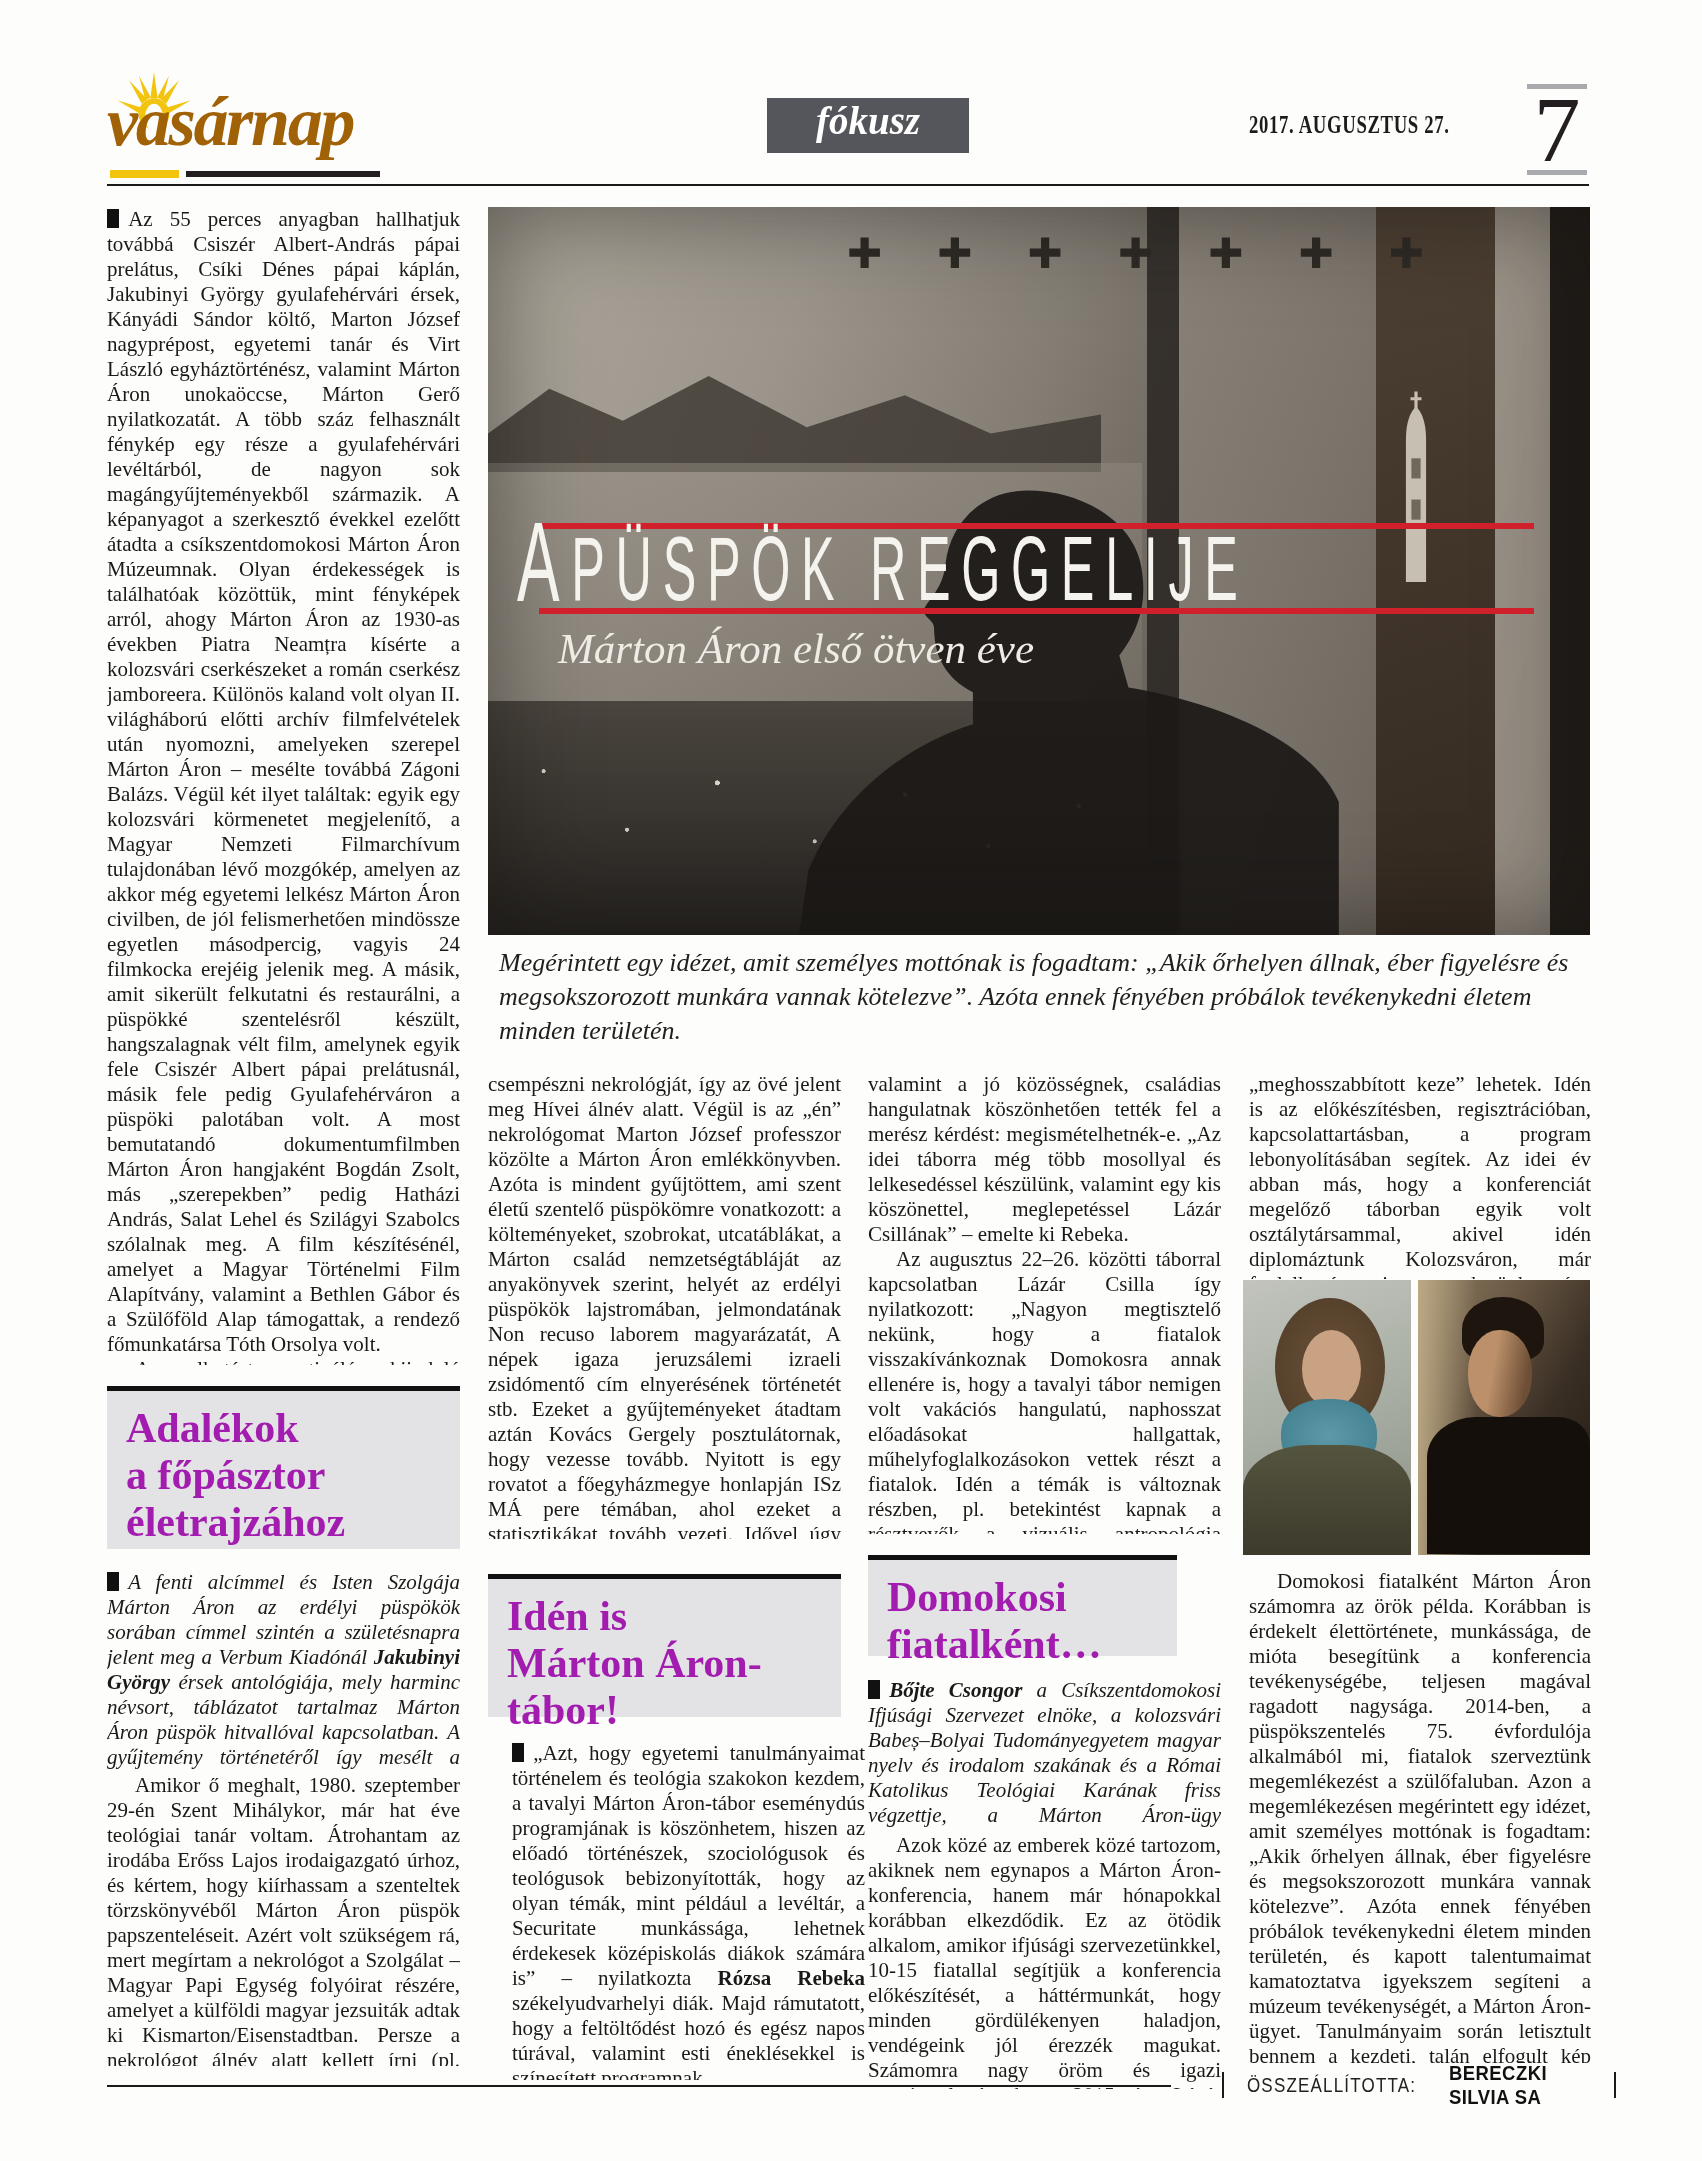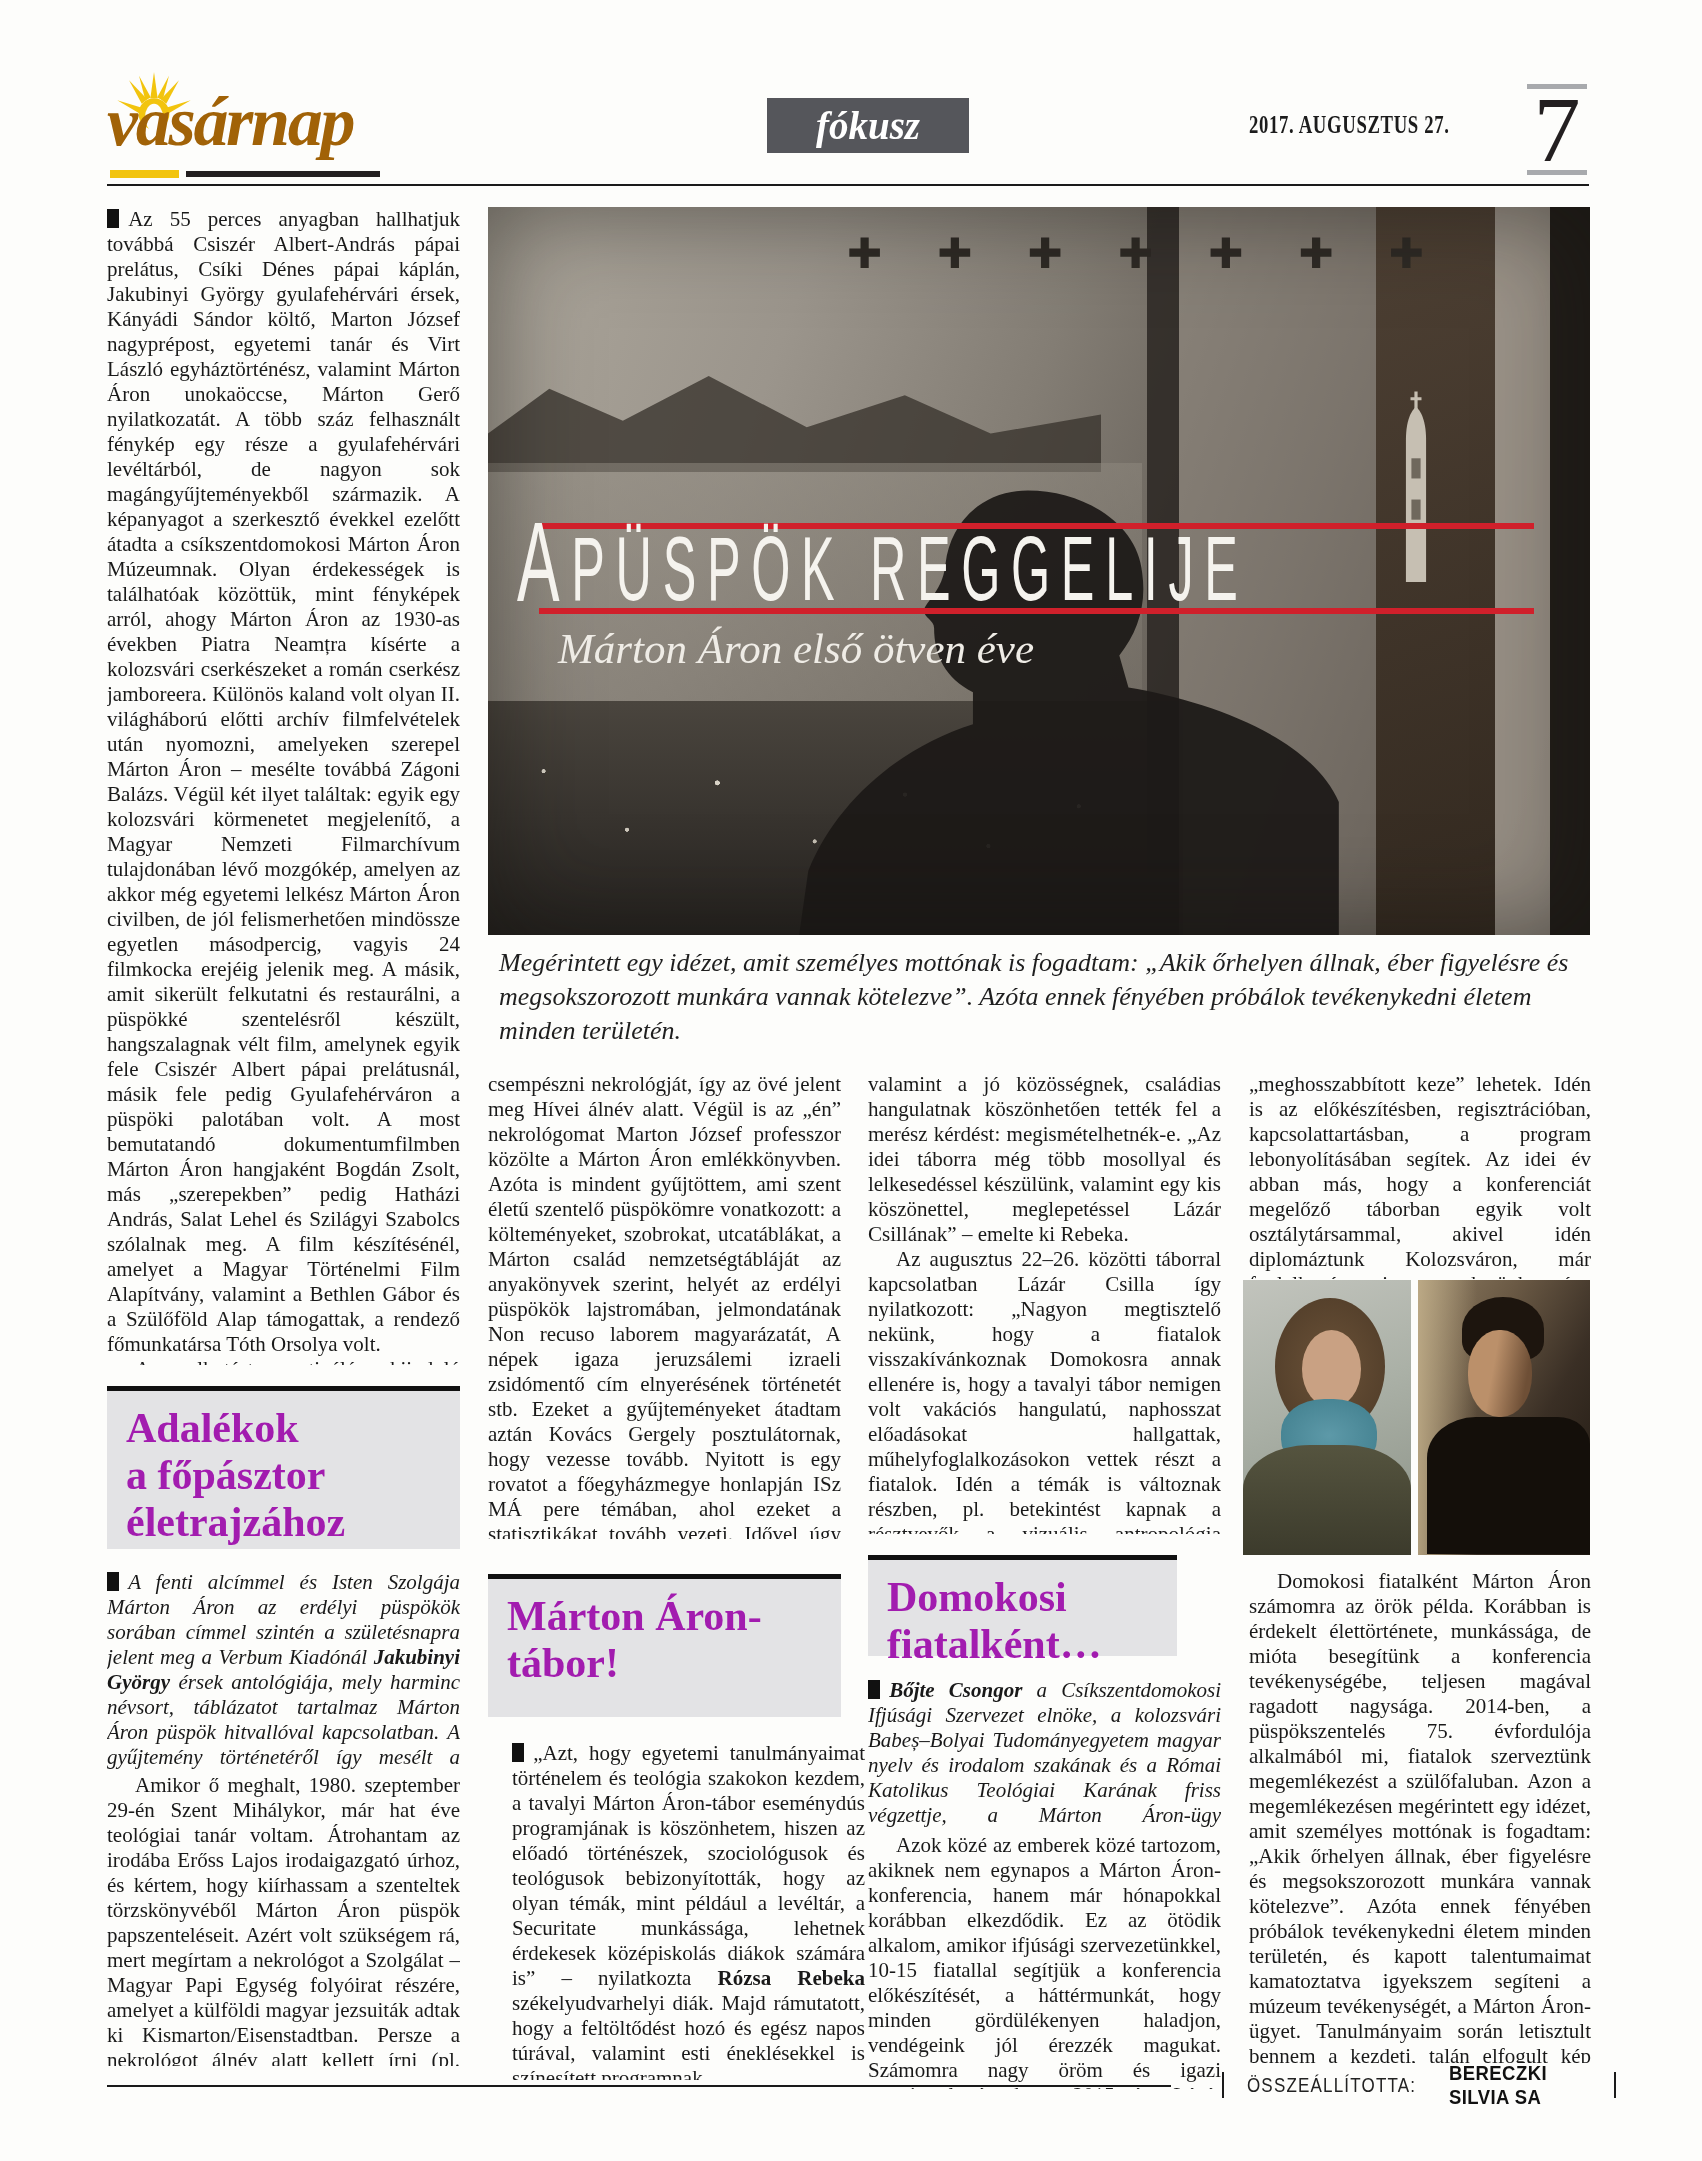--- a/index.html
+++ b/index.html
@@ -9,21 +9,21 @@
 
   
   .logo-wrap { position:absolute; left:107px; top:64px; width:412px; height:124px; }
   .sun { position:absolute; left:8.2px; top:8.2px; width:78px; height:59px; z-index:1; }
   .logo-text { position:absolute; left:0; top:18.3px; z-index:2; font-style:italic; font-weight:bold;
                font-size:70px; letter-spacing:-2.3px; color:#a16207; }
   .logo-dash { position:absolute; left:2.7px; top:106px; width:69px; height:7.8px; background:#f2c40e; }
   .logo-rule { position:absolute; left:79px; top:107px; width:194px; height:6px; background:#231f20; }
 
   .fokusz { position:absolute; left:767px; top:98px; width:202px; height:55px; background:#55565b;
-            display:flex; align-items:center; justify-content:center; }
+            display:flex; align-items:flex-start; justify-content:center; }
   .fokusz span { color:#fff; font-style:italic; font-weight:bold; font-size:39px; }
 
   .date-wrap { position:absolute; left:1171px; top:110px; width:238px; text-align:right; }
   .date-wrap span { display:inline-block; transform:scaleX(.72); transform-origin:right center;
                     font-size:26px; font-weight:bold; letter-spacing:0.9px; white-space:nowrap; }
 
   .pagenum { position:absolute; left:1527px; top:84px; width:60px; text-align:center; }
   .pagenum .bar { height:5px; background:#a8aaad; }
   .pagenum .num { font-size:94px; line-height:81px; font-weight:400; color:#231f20; }
   .header-rule { position:absolute; left:107px; top:184px; width:1482px; height:1.8px; background:#1a1a1a; }
@@ -218,20 +218,21 @@
     <p><span class="bullet"></span><span>A fenti alcímmel és Isten Szolgája Márton Áron az erdélyi püspökök sorában címmel szintén a születésnapra jelent meg a Verbum Kiadónál </span><span class="bold">Jakubinyi György</span><span> érsek antológiája, mely harminc névsort, táblázatot tartalmaz Márton Áron püspök hitvallóval kapcsolatban. A gyűjtemény történetéről így mesélt a szerző:</span></p>
   </div>
   <div class="txt c1" style="top:1773px;height:293px;">
     <p style="text-indent:28px;">Amikor ő meghalt, 1980. szeptember 29-én Szent Mihálykor, már hat éve teológiai tanár voltam. Átrohantam az irodába Erőss Lajos irodaigazgató úrhoz, és kértem, hogy kiírhassam a szenteltek törzskönyvéből Márton Áron püspök papszenteléseit. Azért volt szükségem rá, mert megírtam a nekrológot a Szolgálat – Magyar Papi Egység folyóirat részére, amelyet a külföldi magyar jezsuiták adtak ki Kismarton/Eisenstadtban. Persze a nekrológot álnév alatt kellett írni (pl. Confrater), és kicsempészni Kismartonba. Incze Dénes megelőzött, mert ő hamarabb ki tudta</p>
   </div>
 
   <div class="txt c2" style="top:1072px;height:467px;">
     <p>csempészni nekrológját, így az övé jelent meg Hívei álnév alatt. Végül is az „én” nekrológomat Marton József professzor közölte a Márton Áron emlékkönyvben. Azóta is mindent gyűjtöttem, ami szent életű szentelő püspökömre vonatkozott: a költeményeket, szobrokat, utcatáblákat, a Márton család nemzetségtábláját az anyakönyvek szerint, helyét az erdélyi püspökök lajstromában, jelmondatának Non recuso laborem magyarázatát, A népek igaza jeruzsálemi izraeli zsidómentő cím elnyerésének történetét stb. Ezeket a gyűjteményeket átadtam aztán Kovács Gergely posztulátornak, hogy vezesse tovább. Nyitott is egy rovatot a főegyházmegye honlapján ISz MÁ pere témában, ahol ezeket a statisztikákat tovább vezeti. Idővel úgy gondoltam, hogy ezeket a táblázatokat – amelyek segítséget nyújtanak a Márton Áron-kutatásban – tárjam a nagyközönség elé, hogy mindenki használhassa…</p>
   </div>
   <div class="graybox c2" style="top:1574px;width:353px;height:143px;">
+    <h2>Idén is</h2>
     <h2>Márton Áron-</h2>
     <h2>tábor!</h2>
   </div>
   <div class="txt c2" style="top:1741px;height:339px;margin-left:24px;">
     <p><span class="bullet"></span><span>„Azt, hogy egyetemi tanulmányaimat történelem és teológia szakokon kezdem, a tavalyi Márton Áron-tábor eseménydús programjának is köszönhetem, hiszen az előadó történészek, szociológusok és teológusok bebizonyították, hogy az olyan témák, mint például a levéltár, a Securitate munkássága, lehetnek érdekesek középiskolás diákok számára is” – nyilatkozta </span><span class="bold">Rózsa Rebeka</span><span> székelyudvarhelyi diák. Majd rámutatott, hogy a feltöltődést hozó és egész napos túrával, valamint esti éneklésekkel is színesített programnak,</span></p>
   </div>
 
   <div class="txt c3" style="top:1072px;height:462px;">
     <p>valamint a jó közösségnek, családias hangulatnak köszönhetően tették fel a merész kérdést: megismételhetnék-e. „Az idei táborra még több mosollyal és lelkesedéssel készülünk, valamint egy kis köszönettel, meglepetéssel Lázár Csillának” – emelte ki Rebeka.</p>
     <p>Az augusztus 22–26. közötti táborral kapcsolatban Lázár Csilla így nyilatkozott: „Nagyon megtisztelő nekünk, hogy a fiatalok visszakívánkoznak Domokosra annak ellenére is, hogy a tavalyi tábor nemigen volt vakációs hangulatú, naphosszat előadásokat hallgattak, műhelyfoglalkozásokon vettek részt a fiatalok. Idén a témák is változnak részben, pl. betekintést kapnak a résztvevők a vizuális antropológia módszertanába, ugyanakkor több lesz a gyakorlati jellegű foglalkozás, illetve a terepmunka, és kicsit alaposabban megismerkedünk Csíkszentdomokossal is.”</p>

